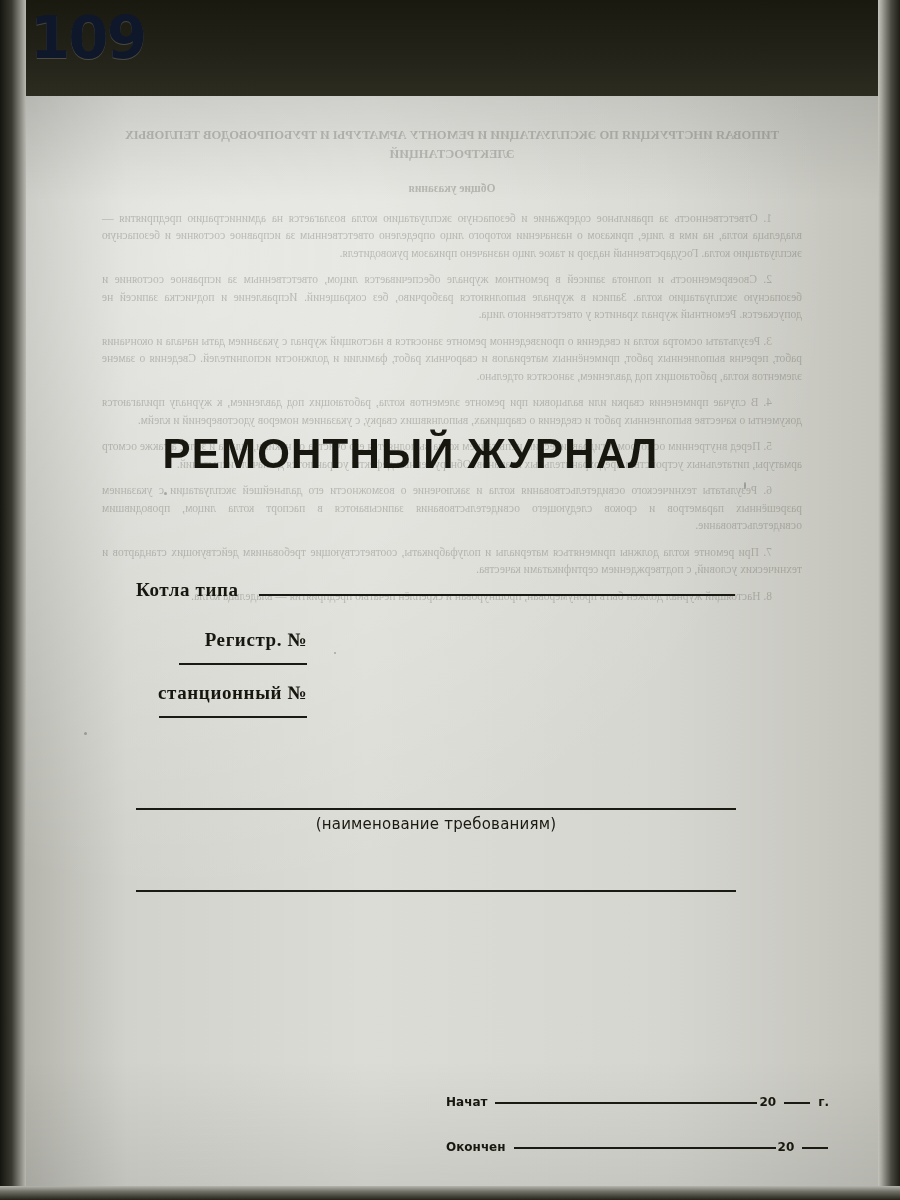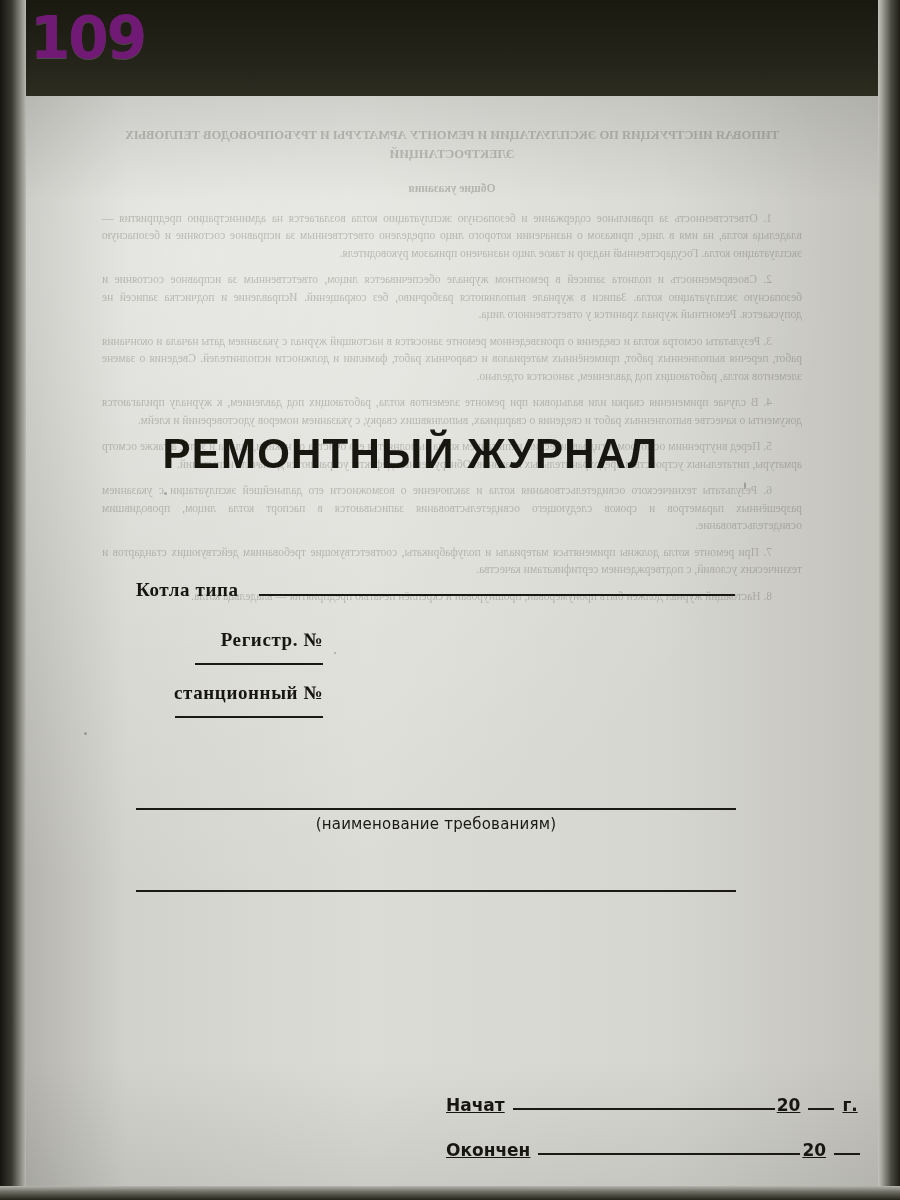--- a/index.html
+++ b/index.html
@@ -48,21 +48,21 @@
 
   
   .page-number {
     position: absolute;
     left: 30px;
     top: 4px;
     font-family: "DejaVu Sans", sans-serif;
     font-size: 58px;
     font-weight: 700;
     letter-spacing: -2px;
-    color: #701a75;
+    color: #0f172a;
     text-shadow: 0 1px 0 rgba(255,255,255,0.18);
     z-index: 7;
   }
 
   
   .sheet {
     position: absolute;
     left: 24px;
     top: 92px;
     width: 856px;
@@ -146,21 +146,21 @@
   .field-label { white-space: nowrap; }
   .rule {
     display: inline-block;
     border-bottom: 2px solid #1a1a12;
     height: 0;
     margin: 0 0 5px 8px;
   }
   .rule-boiler { width: 476px; }
   .rule-reg1   { width: 128px; }
   .rule-reg2   { width: 148px; }
-  .gap-label { margin-left: 38px; }
+  .gap-label { margin-left: 22px; }
 
   .org-block {
     position: absolute;
     left: 112px;
     top: 716px;
     width: 600px;
   }
   .org-line {
     width: 600px;
     border-bottom: 2px solid #1a1a12;
@@ -180,23 +180,22 @@
     height: 0;
     margin-top: 57px;
   }
 
   .date-row {
     position: absolute;
     display: flex;
     align-items: flex-end;
     font-family: "DejaVu Sans", sans-serif;
     font-weight: 700;
-    font-size: 17px;
+    font-size: 12px;
     color: #17170f;
-    text-decoration: underline;
   }
   .d-start { left: 422px; top: 1003px; }
   .d-end   { left: 422px; top: 1048px; }
   .rule-date { width: 262px; }
   .rule-year { width: 26px; }
   .yr { margin-left: 2px; }
   .yr-suffix { margin-left: 8px; }
 
   
   .speck {

